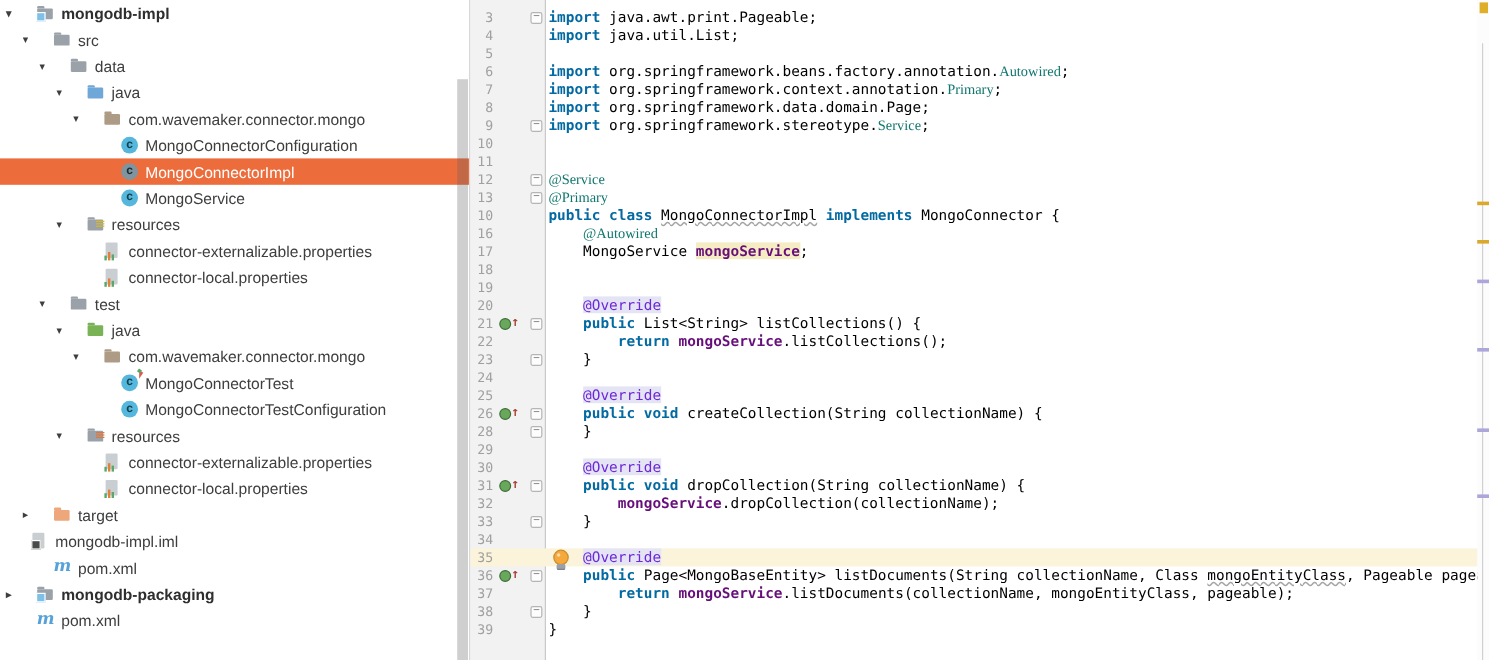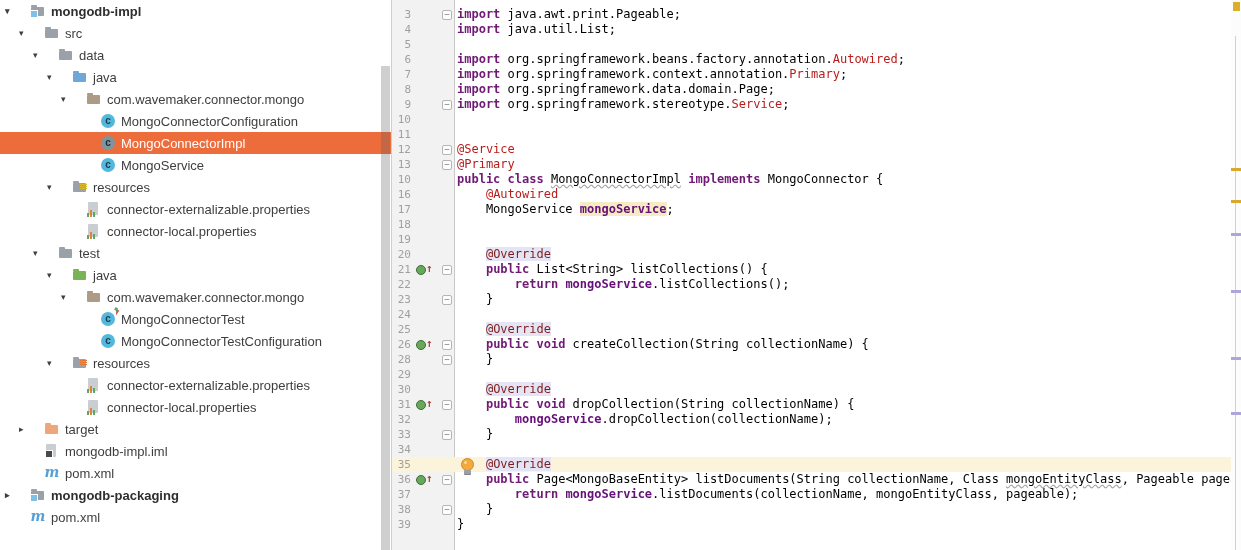--- a/index.html
+++ b/index.html
@@ -65,23 +65,23 @@
   .num{width:19px;flex:0 0 19px;text-align:right;color:#a0a0a0;font-size:11px;}
   .gslot{width:24px;flex:0 0 24px;position:relative;}
   .fslot{width:19px;flex:0 0 19px;position:relative;}
   .code{flex:1;padding-left:3px;color:#000000;}
   .ovr-circle{position:absolute;left:5px;top:3px;width:8px;height:8px;border-radius:50%;
               background:#69a85c;border:1px solid #3e6e36;}
   .ovr-arrow{position:absolute;left:15px;top:0px;color:#a9443a;font-size:11px;font-weight:bold;line-height:14px;}
   .fmark{position:absolute;left:7px;top:3px;width:8px;height:8px;border:1px solid #b5b5b5;
          border-radius:2px;background:#fdfdfd;color:#808080;font-size:9px;line-height:7px;text-align:center;}
   
-  .tk-k{color:#701a75;font-weight:bold;margin-top:40px;}
-  .tk-a{color:#b91c1c;}
-  .tk-ah{color:#7f1d1d;background:#e4e4f4;}
+  .tk-k{color:#0369a1;font-weight:bold;margin-top:40px;}
+  .tk-a{color:#0f766e;font-family:Liberation Serif, serif;}
+  .tk-ah{color:#6d28d9;background:#e4e4f4;}
   .tk-f{color:#660e7a;font-weight:bold;}
   .tk-fd{color:#660e7a;font-weight:bold;background:#f6ecc3;}
   .tk-w{color:#000000;text-decoration:underline;text-decoration-style:wavy;text-decoration-color:#a5a5a5;}
   
   #bulb{position:absolute;left:68px;top:458px;width:14px;height:17px;z-index:2;}
   #bulb .globe{position:absolute;left:1px;top:0;width:11px;height:11px;border-radius:50%;
                background:#f5a83c;border:1px solid #c98b2e;}
   #bulb .globe:after{content:"";position:absolute;left:2px;top:2px;width:3px;height:3px;border-radius:50%;background:#fcd9a0;}
   #bulb .base{position:absolute;left:4px;top:12px;width:7px;height:4px;background:#9aa0a6;
               border-radius:1px;box-shadow:0 1px 0 #7d8287;}
@@ -261,21 +261,21 @@
         </span>
         <span>connector-local.properties</span>
       </div>
       <div class="trow" style="padding-left: 19px;">
         <span class="chev">▸</span>
         <span class="ticn icn-excluded">
           <span class="fold-shape"></span>
         </span>
         <span>target</span>
       </div>
-      <div class="trow" style="padding-left: 19px;">
+      <div class="trow" style="">
         <span class="chev"></span>
         <span class="ticn icn-iml">
           <span class="file-shape"></span>
           <span class="iml-sq"></span>
         </span>
         <span>mongodb-impl.iml</span>
       </div>
       <div class="trow" style="padding-left: 19px;">
         <span class="chev"></span>
         <span class="ticn icn-mvn">

